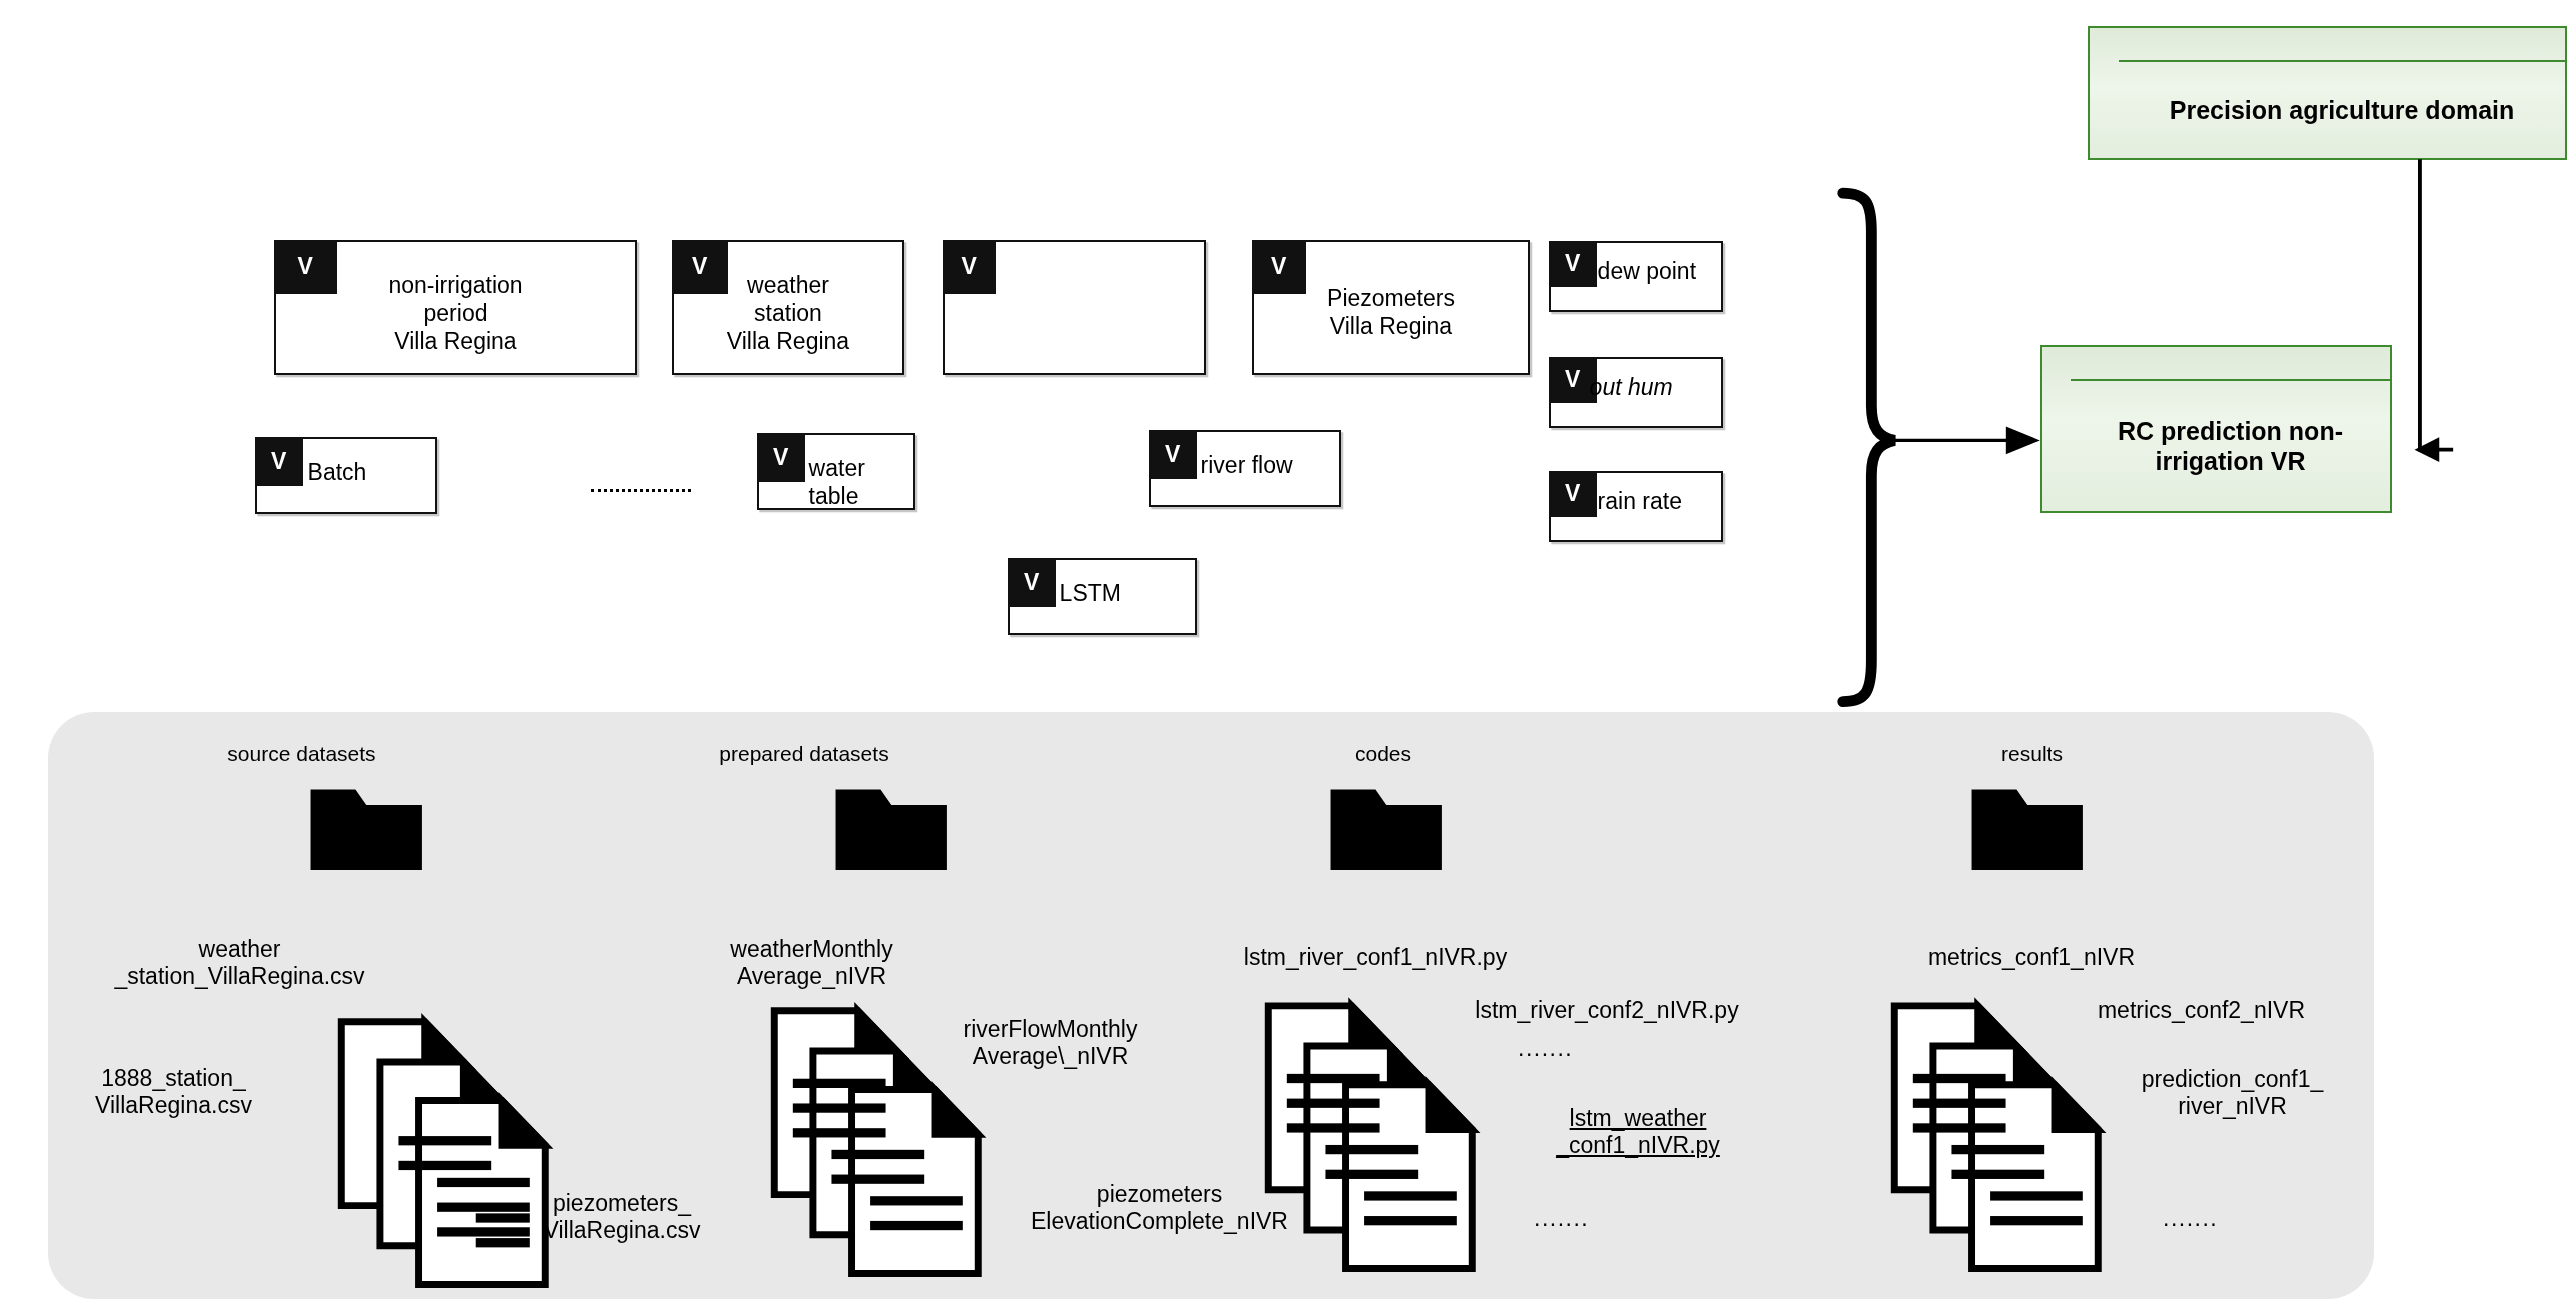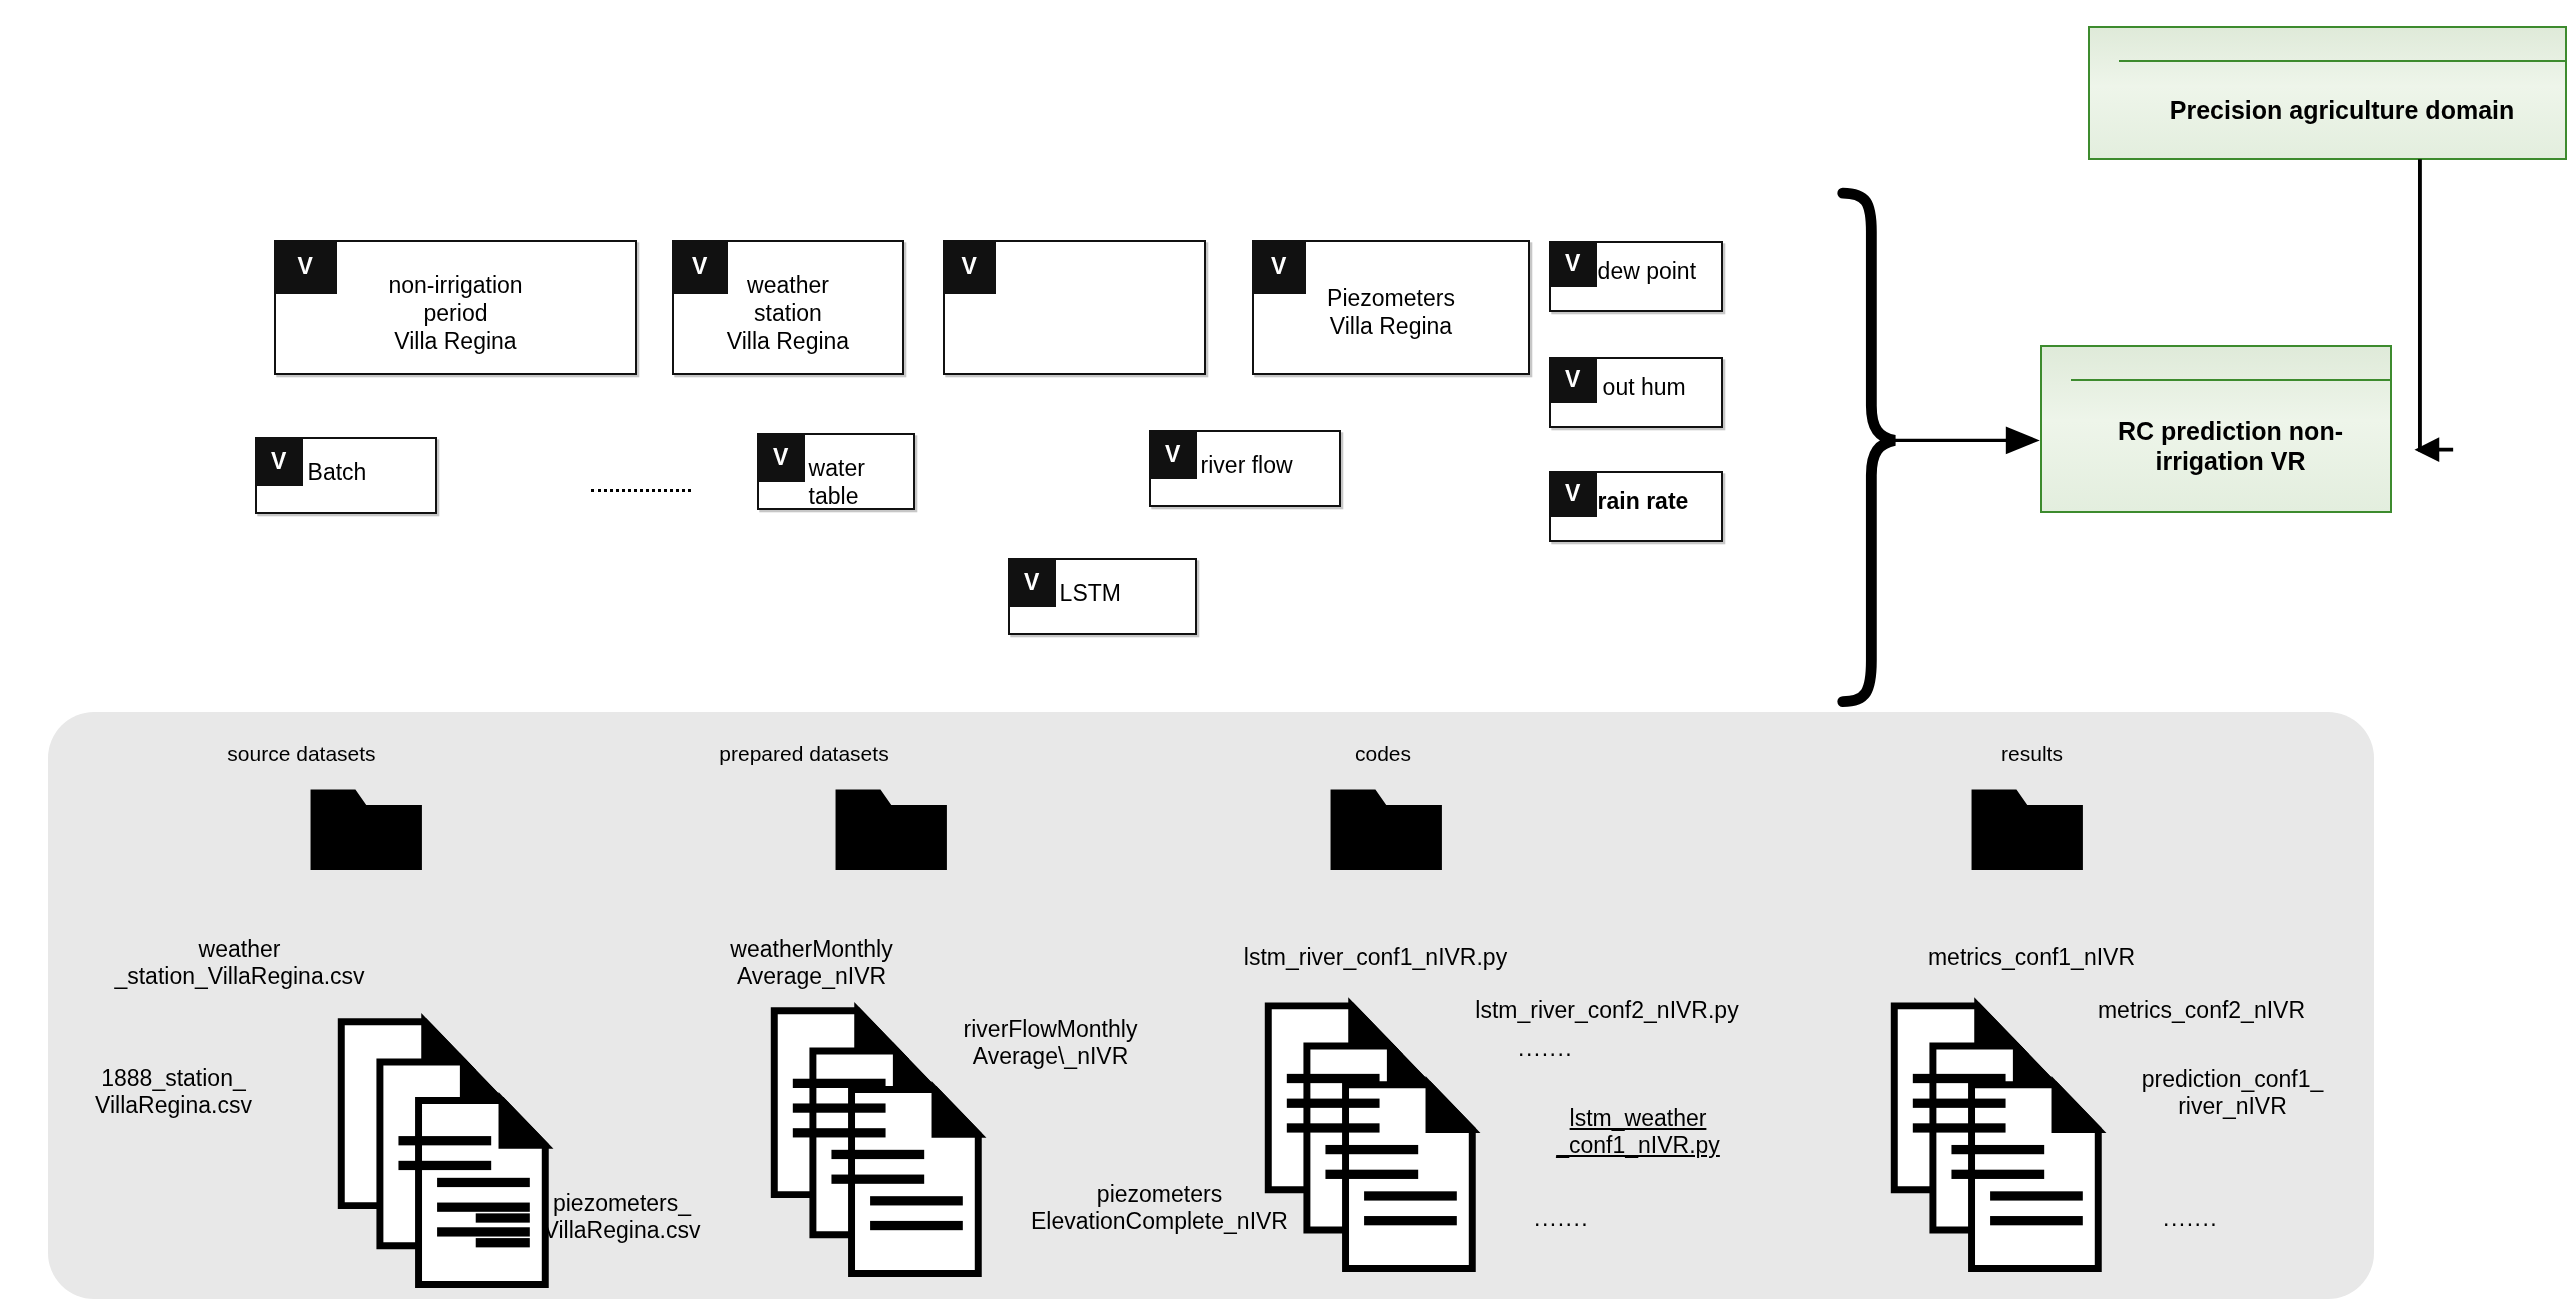--- a/index.html
+++ b/index.html
@@ -94,28 +94,28 @@
 
 <div class="node" style="left:1549px;top:241px;width:174px;height:71px;">
   <div class="tab" style="width:48px;height:46px;">V</div>
   <div class="nlabel" style="top:14px;left:42px;text-align:left;">
     <span>dew point</span>
   </div>
 </div>
 
 <div class="node" style="left:1549px;top:357px;width:174px;height:71px;">
   <div class="tab" style="width:48px;height:46px;">V</div>
-  <div class="nlabel" style="top:14px;left:47px;text-align:left;">
+  <div class="nlabel" style="top:14px;left:34px;text-align:left;font-style:italic;">
     <span>out hum</span>
   </div>
 </div>
 
 <div class="node" style="left:1549px;top:471px;width:174px;height:71px;">
   <div class="tab" style="width:48px;height:46px;">V</div>
-  <div class="nlabel" style="top:14px;left:42px;text-align:left;font-weight:bold;">
+  <div class="nlabel" style="top:14px;left:42px;text-align:left;">
     <span>rain rate</span>
   </div>
 </div>
 
 <div class="node" style="left:255px;top:437px;width:182px;height:77px;">
   <div class="tab" style="width:48px;height:49px;">V</div>
   <div class="nlabel" style="top:18.5px;left:46px;text-align:left;">
     <span>Batch</span>
   </div>
 </div>

